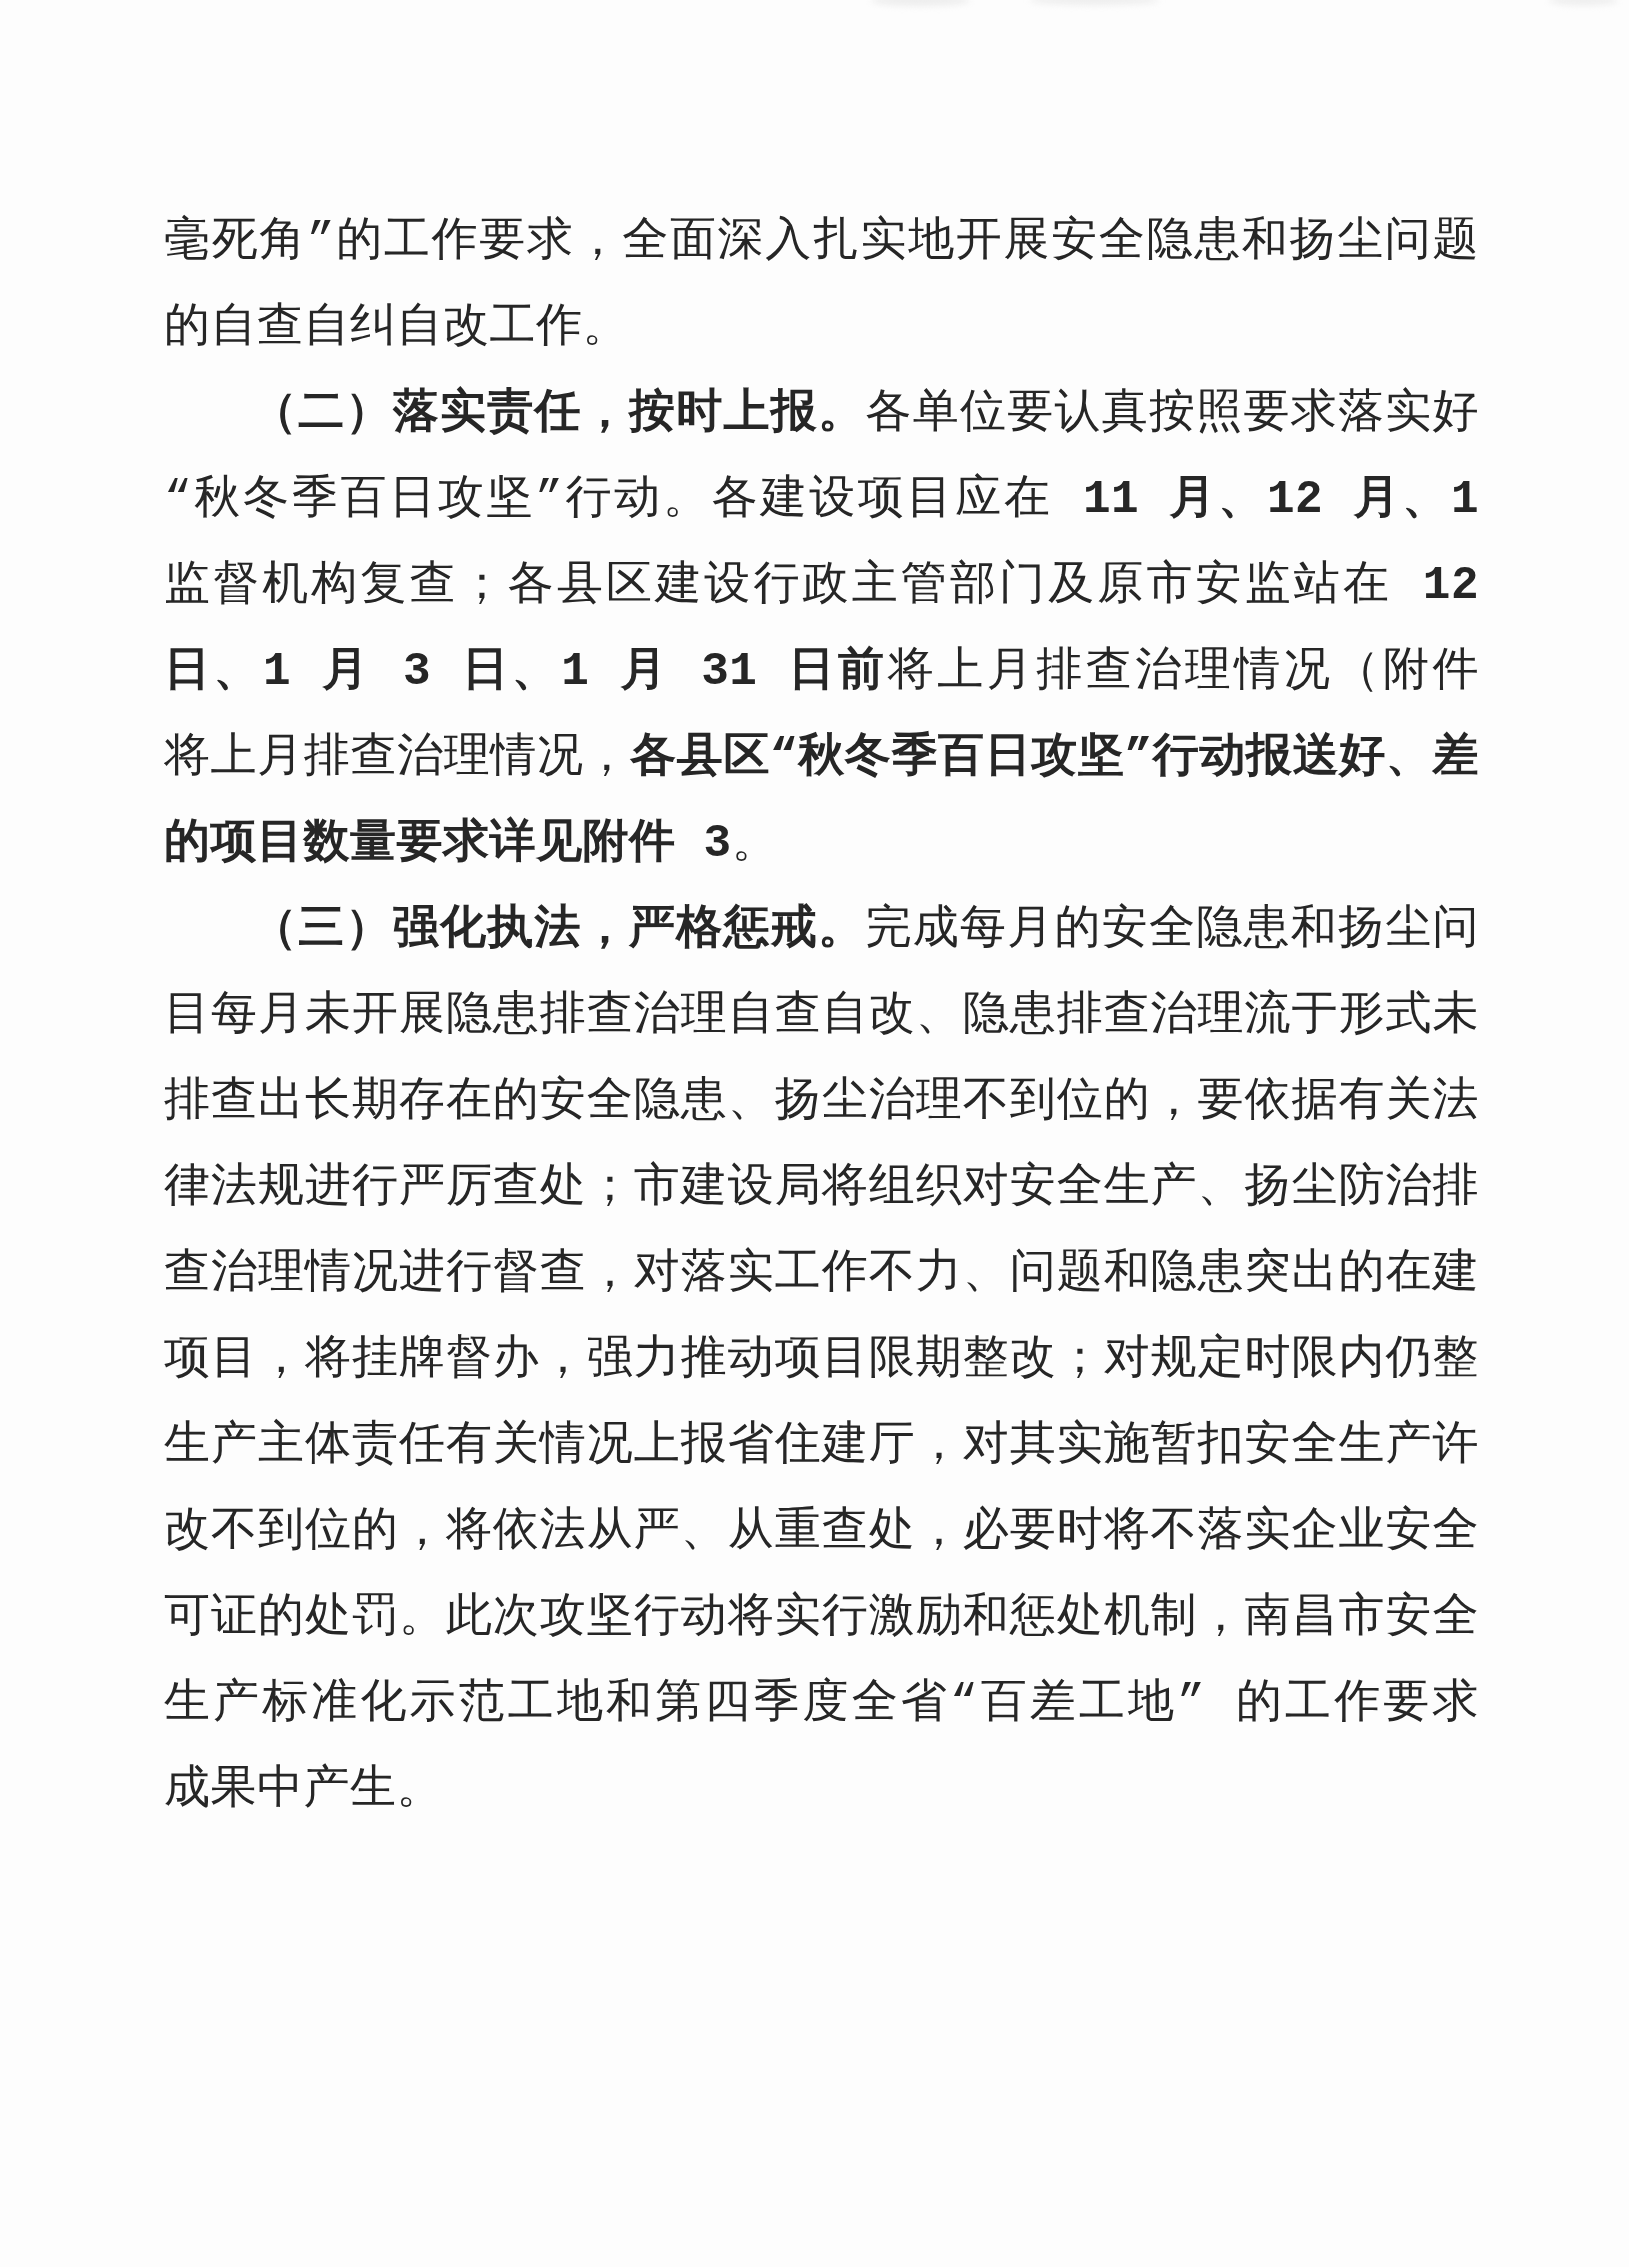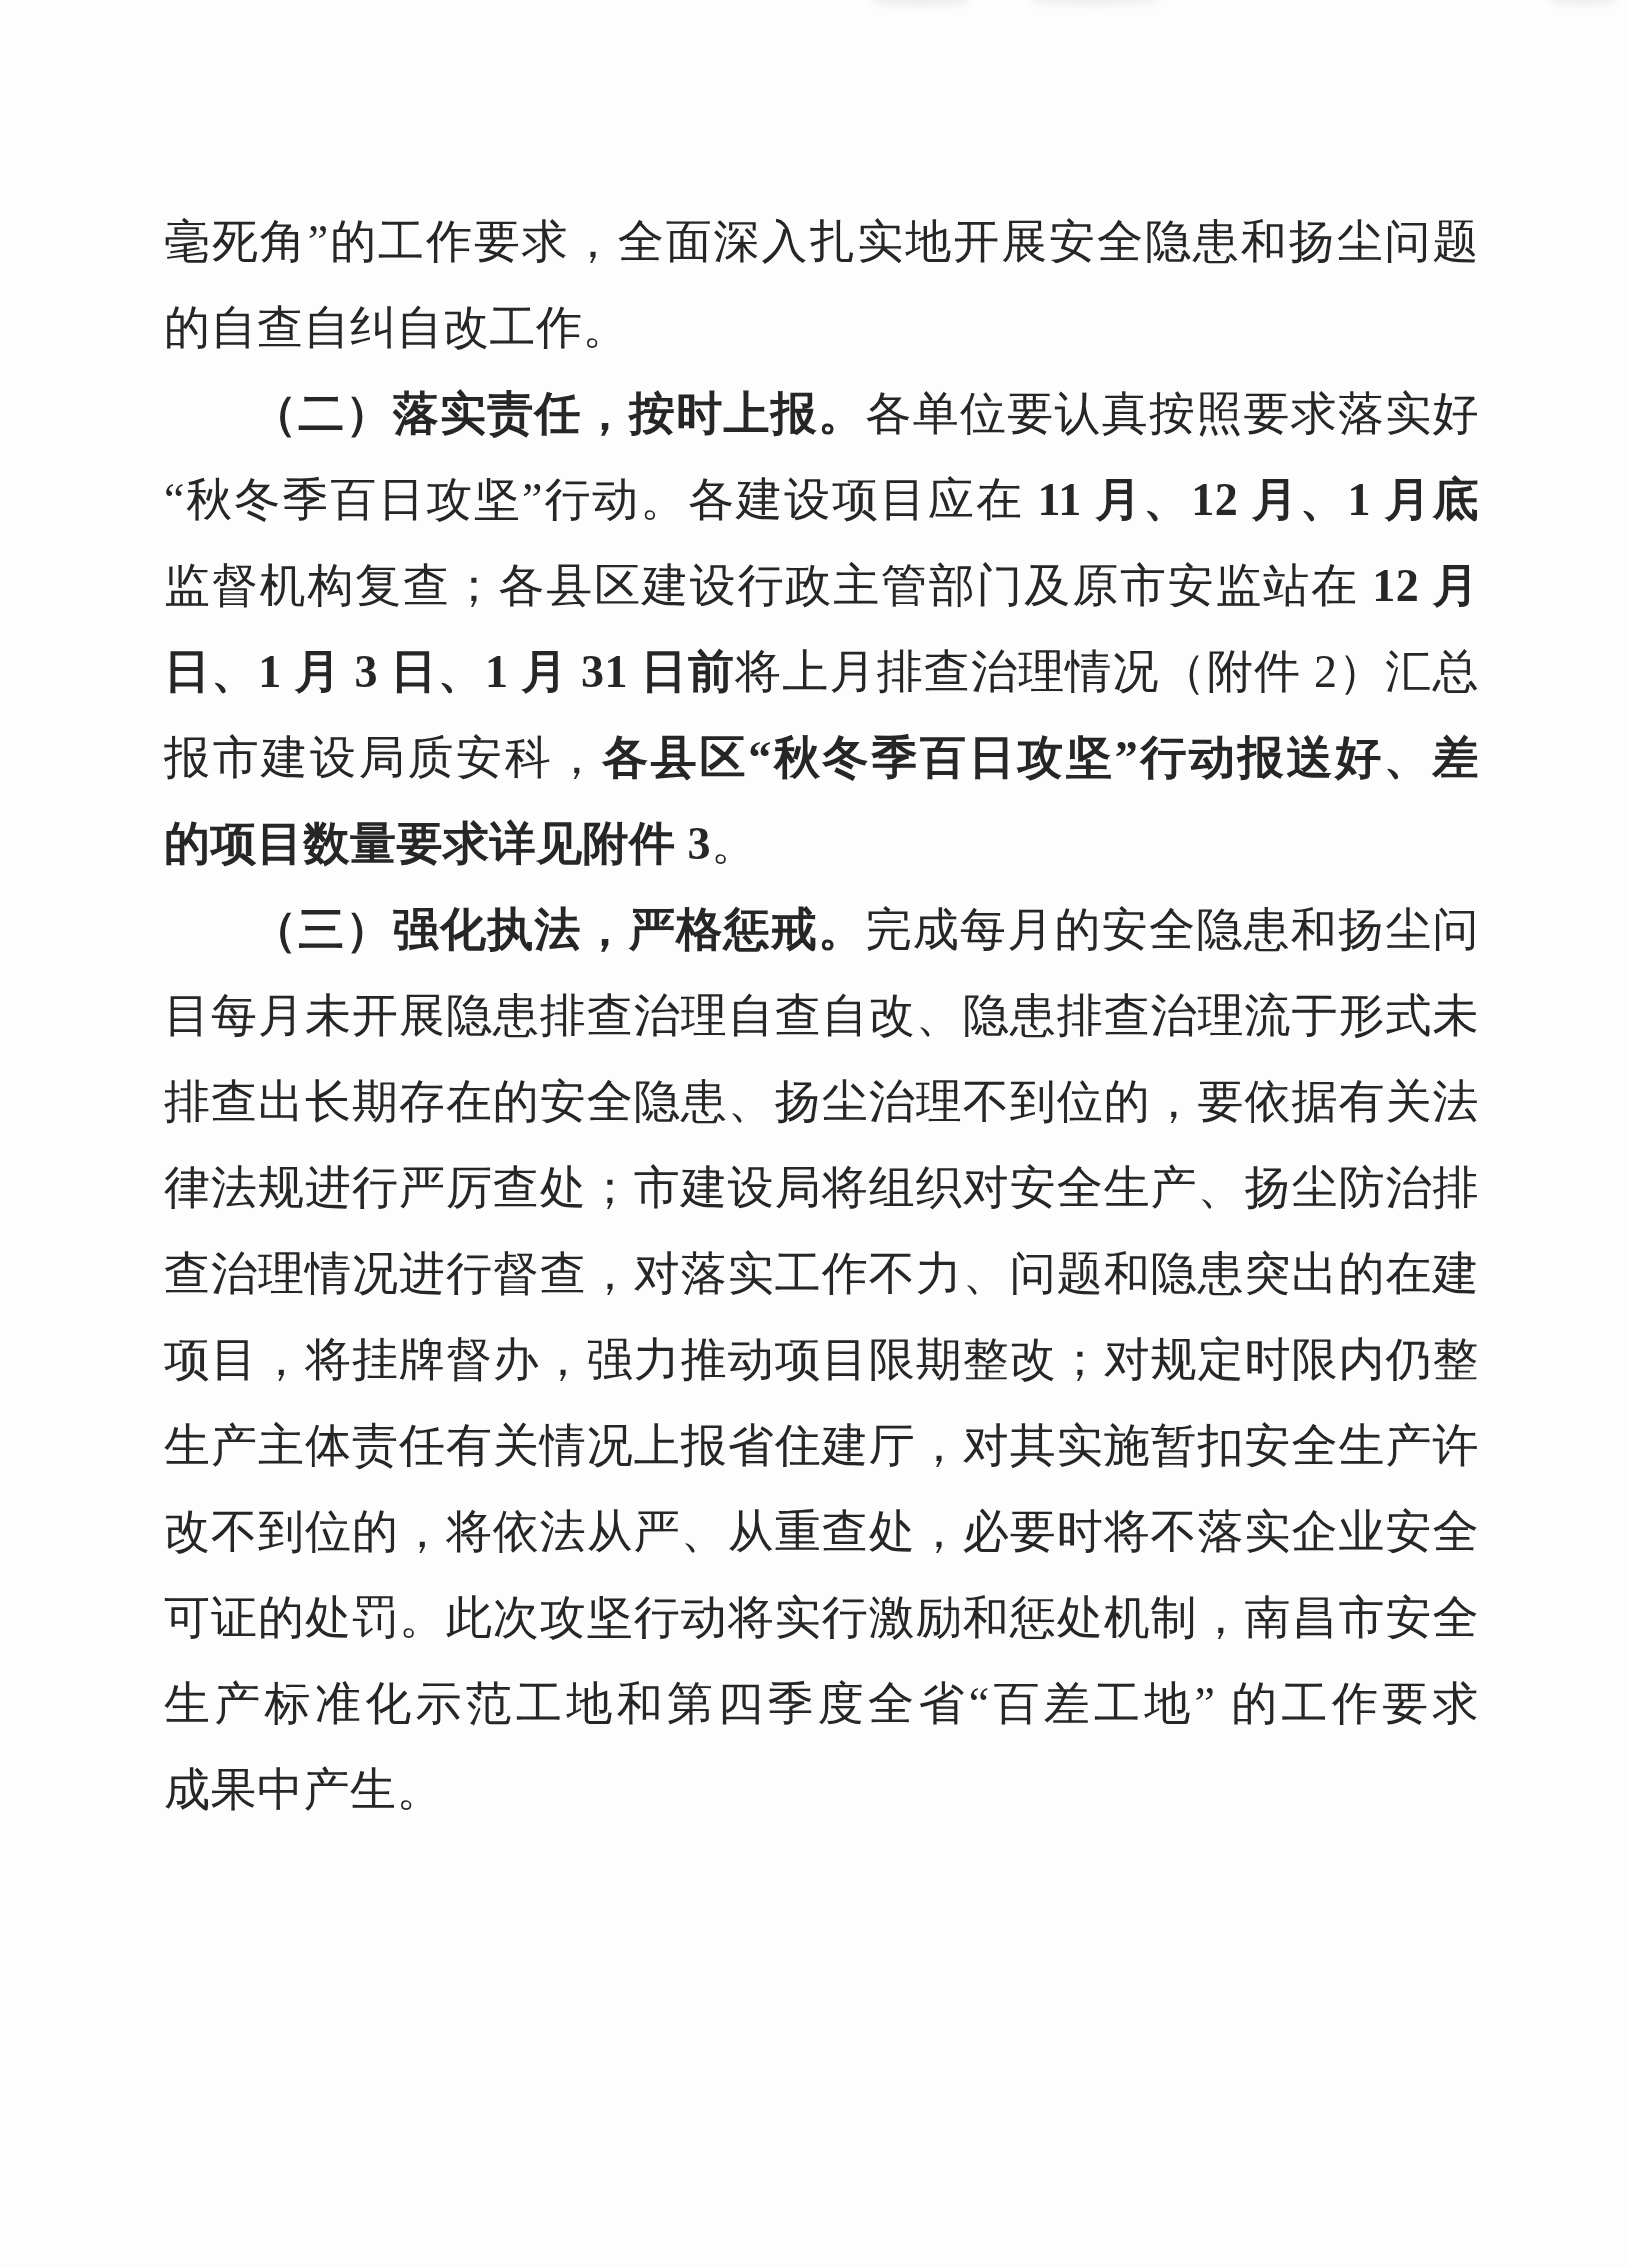--- a/index.html
+++ b/index.html
@@ -10,21 +10,21 @@
     width: 1630px;
     height: 2267px;
     background: #ffffff;
   }
   .page {
     position: relative;
     width: 1630px;
     height: 2267px;
     background: #fdfdfd;
     overflow: hidden;
-    font-family: Liberation Serif, serif;
+    font-family: Liberation Mono, monospace;
   }
   .content {
     position: absolute;
     left: 164px;
     top: 199px;
     width: 1315px;
   }
   .paragraph {
     margin: 0;
     padding: 0;
@@ -72,21 +72,21 @@
   <div class="content" id="doc-content" style="color: rgb(38, 38, 38);">
       <div class="paragraph">
         <div class="line"><span class="seg">毫死角”的工作要求，全面深入扎实地开展安全隐患和扬尘问题</span></div>
         <div class="line end"><span class="seg">的自查自纠自改工作。</span></div>
       </div>
       <div class="paragraph">
         <div class="line indent"><span class="seg bold">（二）落实责任，按时上报。</span><span class="seg">各单位要认真按照要求落实好</span></div>
         <div class="line"><span class="seg">“秋冬季百日攻坚”行动。各建设项目应在 </span><span class="seg bold">11 月、12 月、1 月底</span></div>
         <div class="line"><span class="seg">监督机构复查；各县区建设行政主管部门及原市安监站在 </span><span class="seg bold">12 月 3</span></div>
         <div class="line"><span class="seg bold">日、1 月 3 日、1 月 31 日前</span><span class="seg">将上月排查治理情况（附件 2）汇总后</span></div>
-        <div class="line"><span class="seg">报市建设局质安科，</span><span class="seg bold">各县区“秋冬季百日攻坚”行动报送好、差</span></div>
+        <div class="line"><span class="seg">将上月排查治理情况，</span><span class="seg bold">各县区“秋冬季百日攻坚”行动报送好、差</span></div>
         <div class="line end"><span class="seg bold">的项目数量要求详见附件 3</span><span class="seg">。</span></div>
       </div>
       <div class="paragraph">
         <div class="line indent"><span class="seg bold">（三）强化执法，严格惩戒。</span><span class="seg">完成每月的安全隐患和扬尘问题</span></div>
         <div class="line"><span class="seg">目每月未开展隐患排查治理自查自改、隐患排查治理流于形式未</span></div>
         <div class="line"><span class="seg">排查出长期存在的安全隐患、扬尘治理不到位的，要依据有关法</span></div>
         <div class="line"><span class="seg">律法规进行严厉查处；市建设局将组织对安全生产、扬尘防治排</span></div>
         <div class="line"><span class="seg">查治理情况进行督查，对落实工作不力、问题和隐患突出的在建</span></div>
         <div class="line"><span class="seg">项目，将挂牌督办，强力推动项目限期整改；对规定时限内仍整</span></div>
         <div class="line"><span class="seg">生产主体责任有关情况上报省住建厅，对其实施暂扣安全生产许</span></div>

